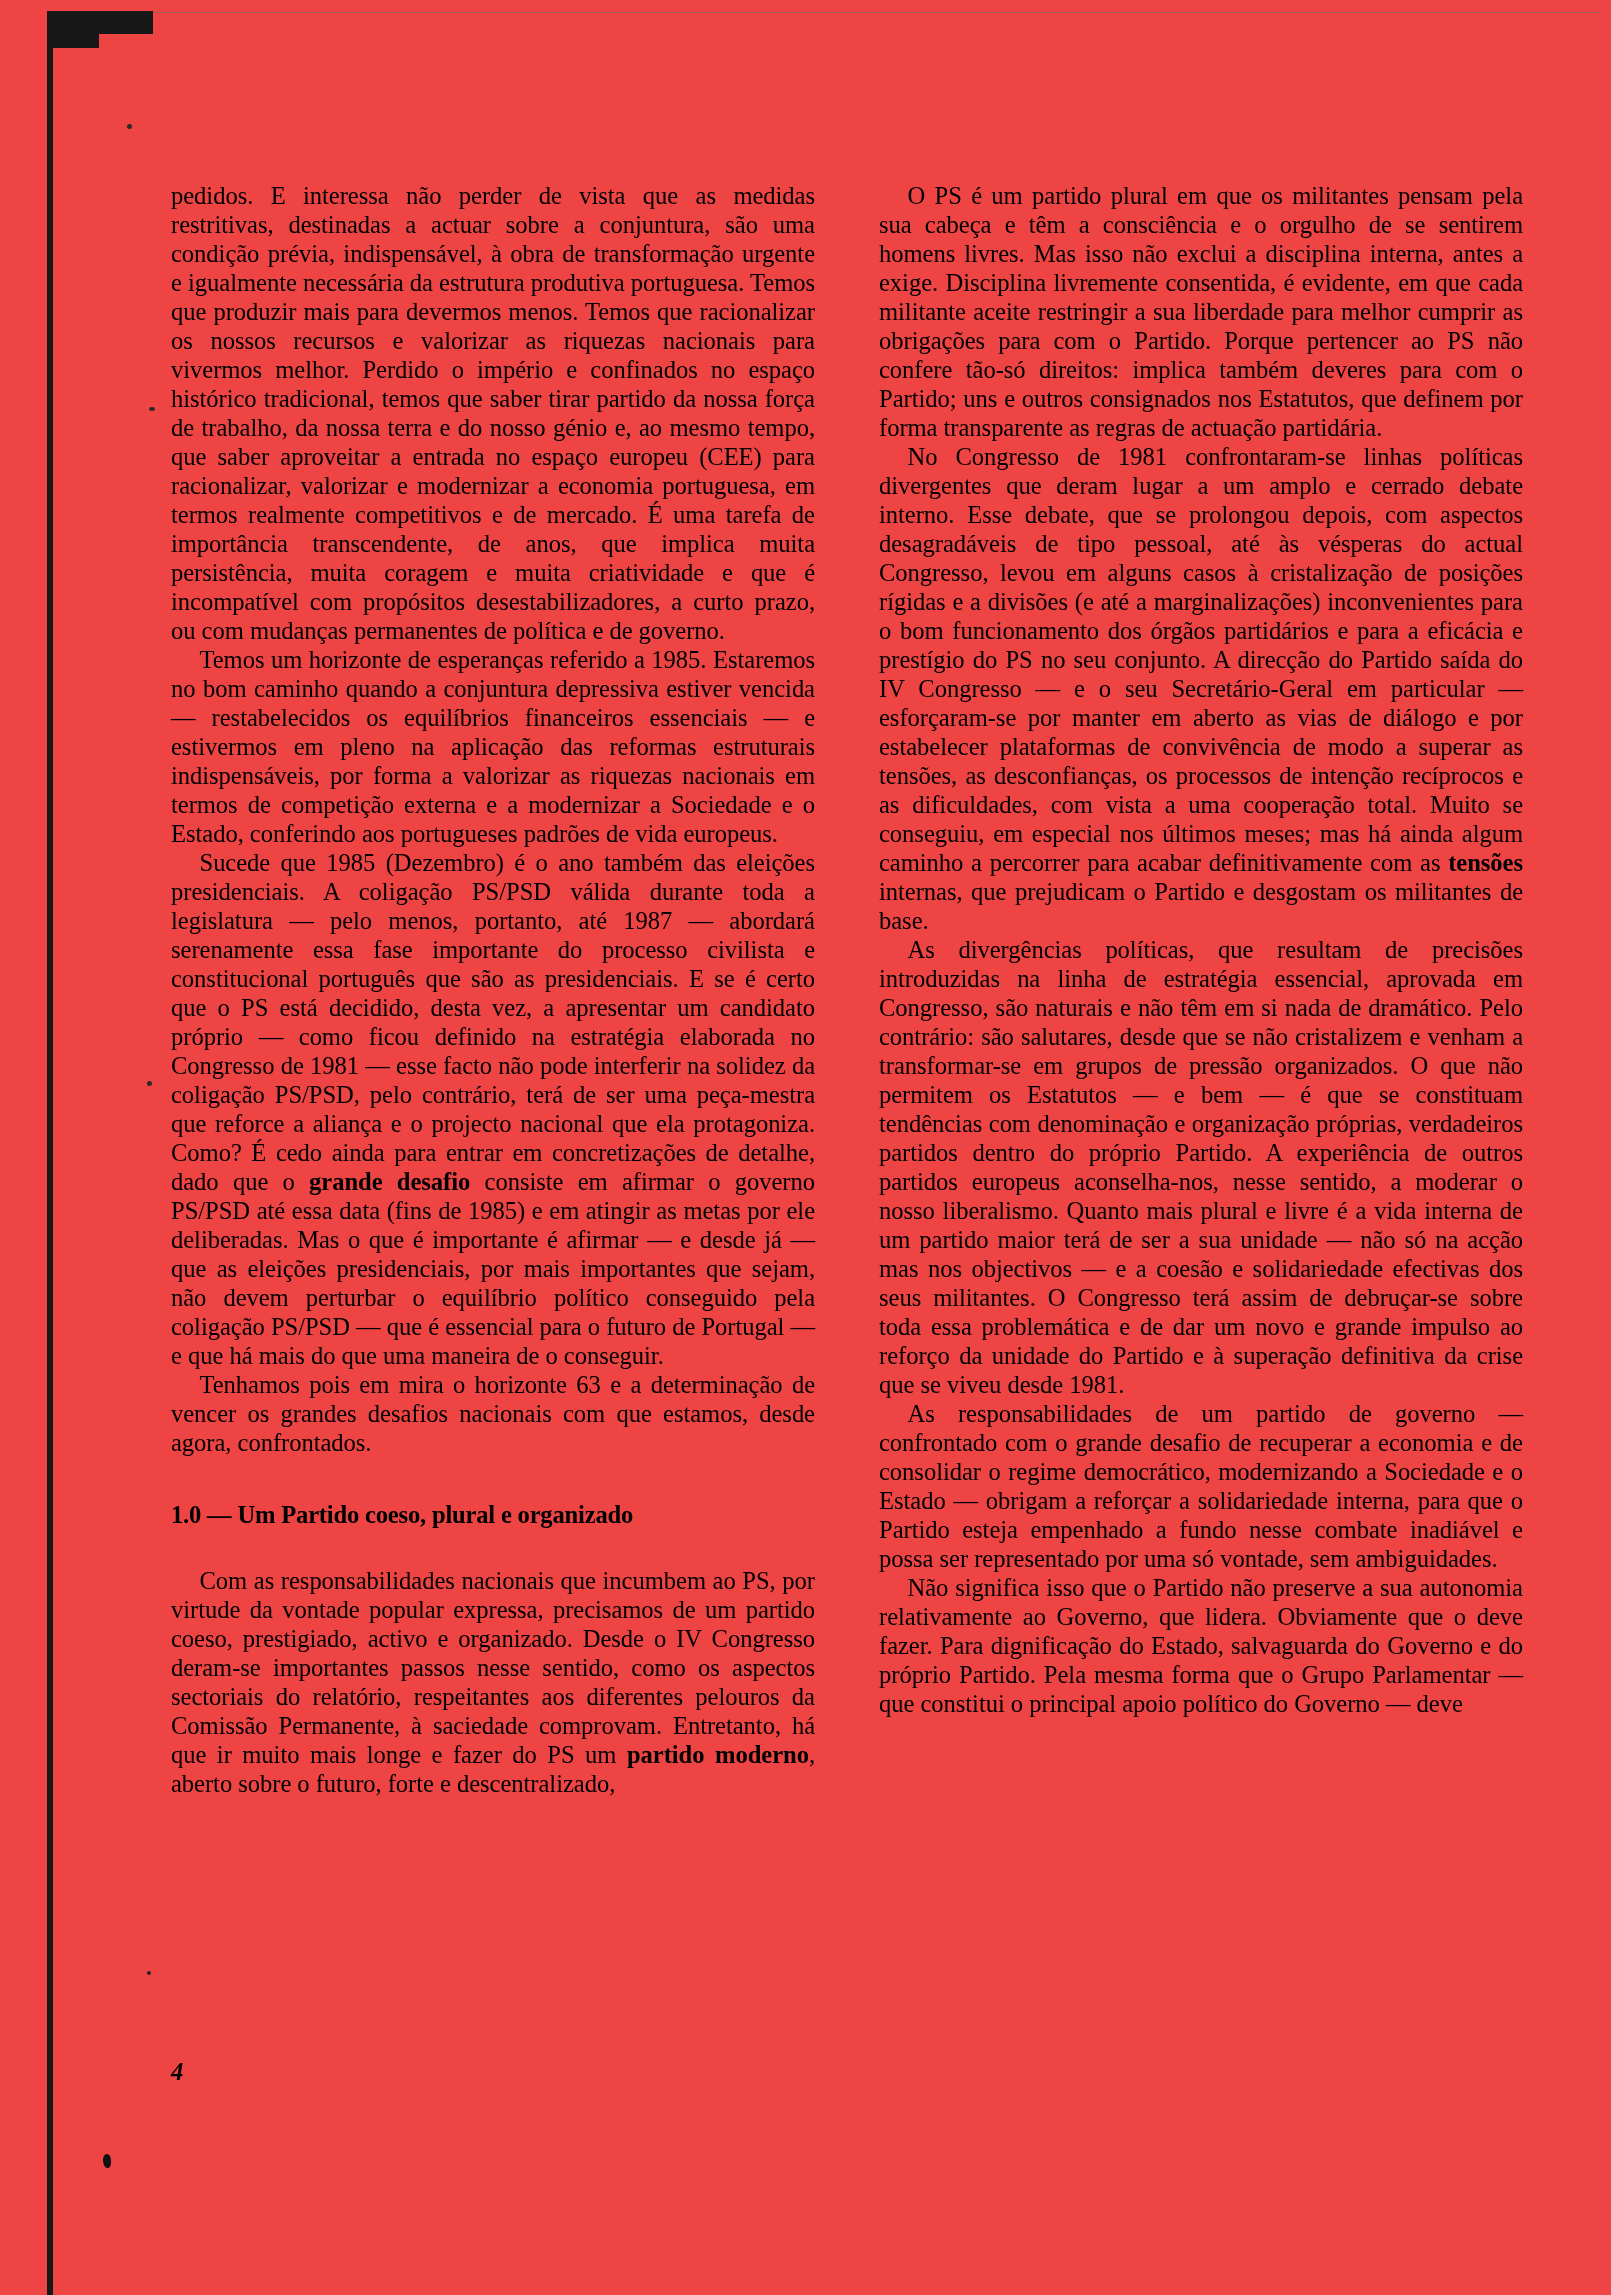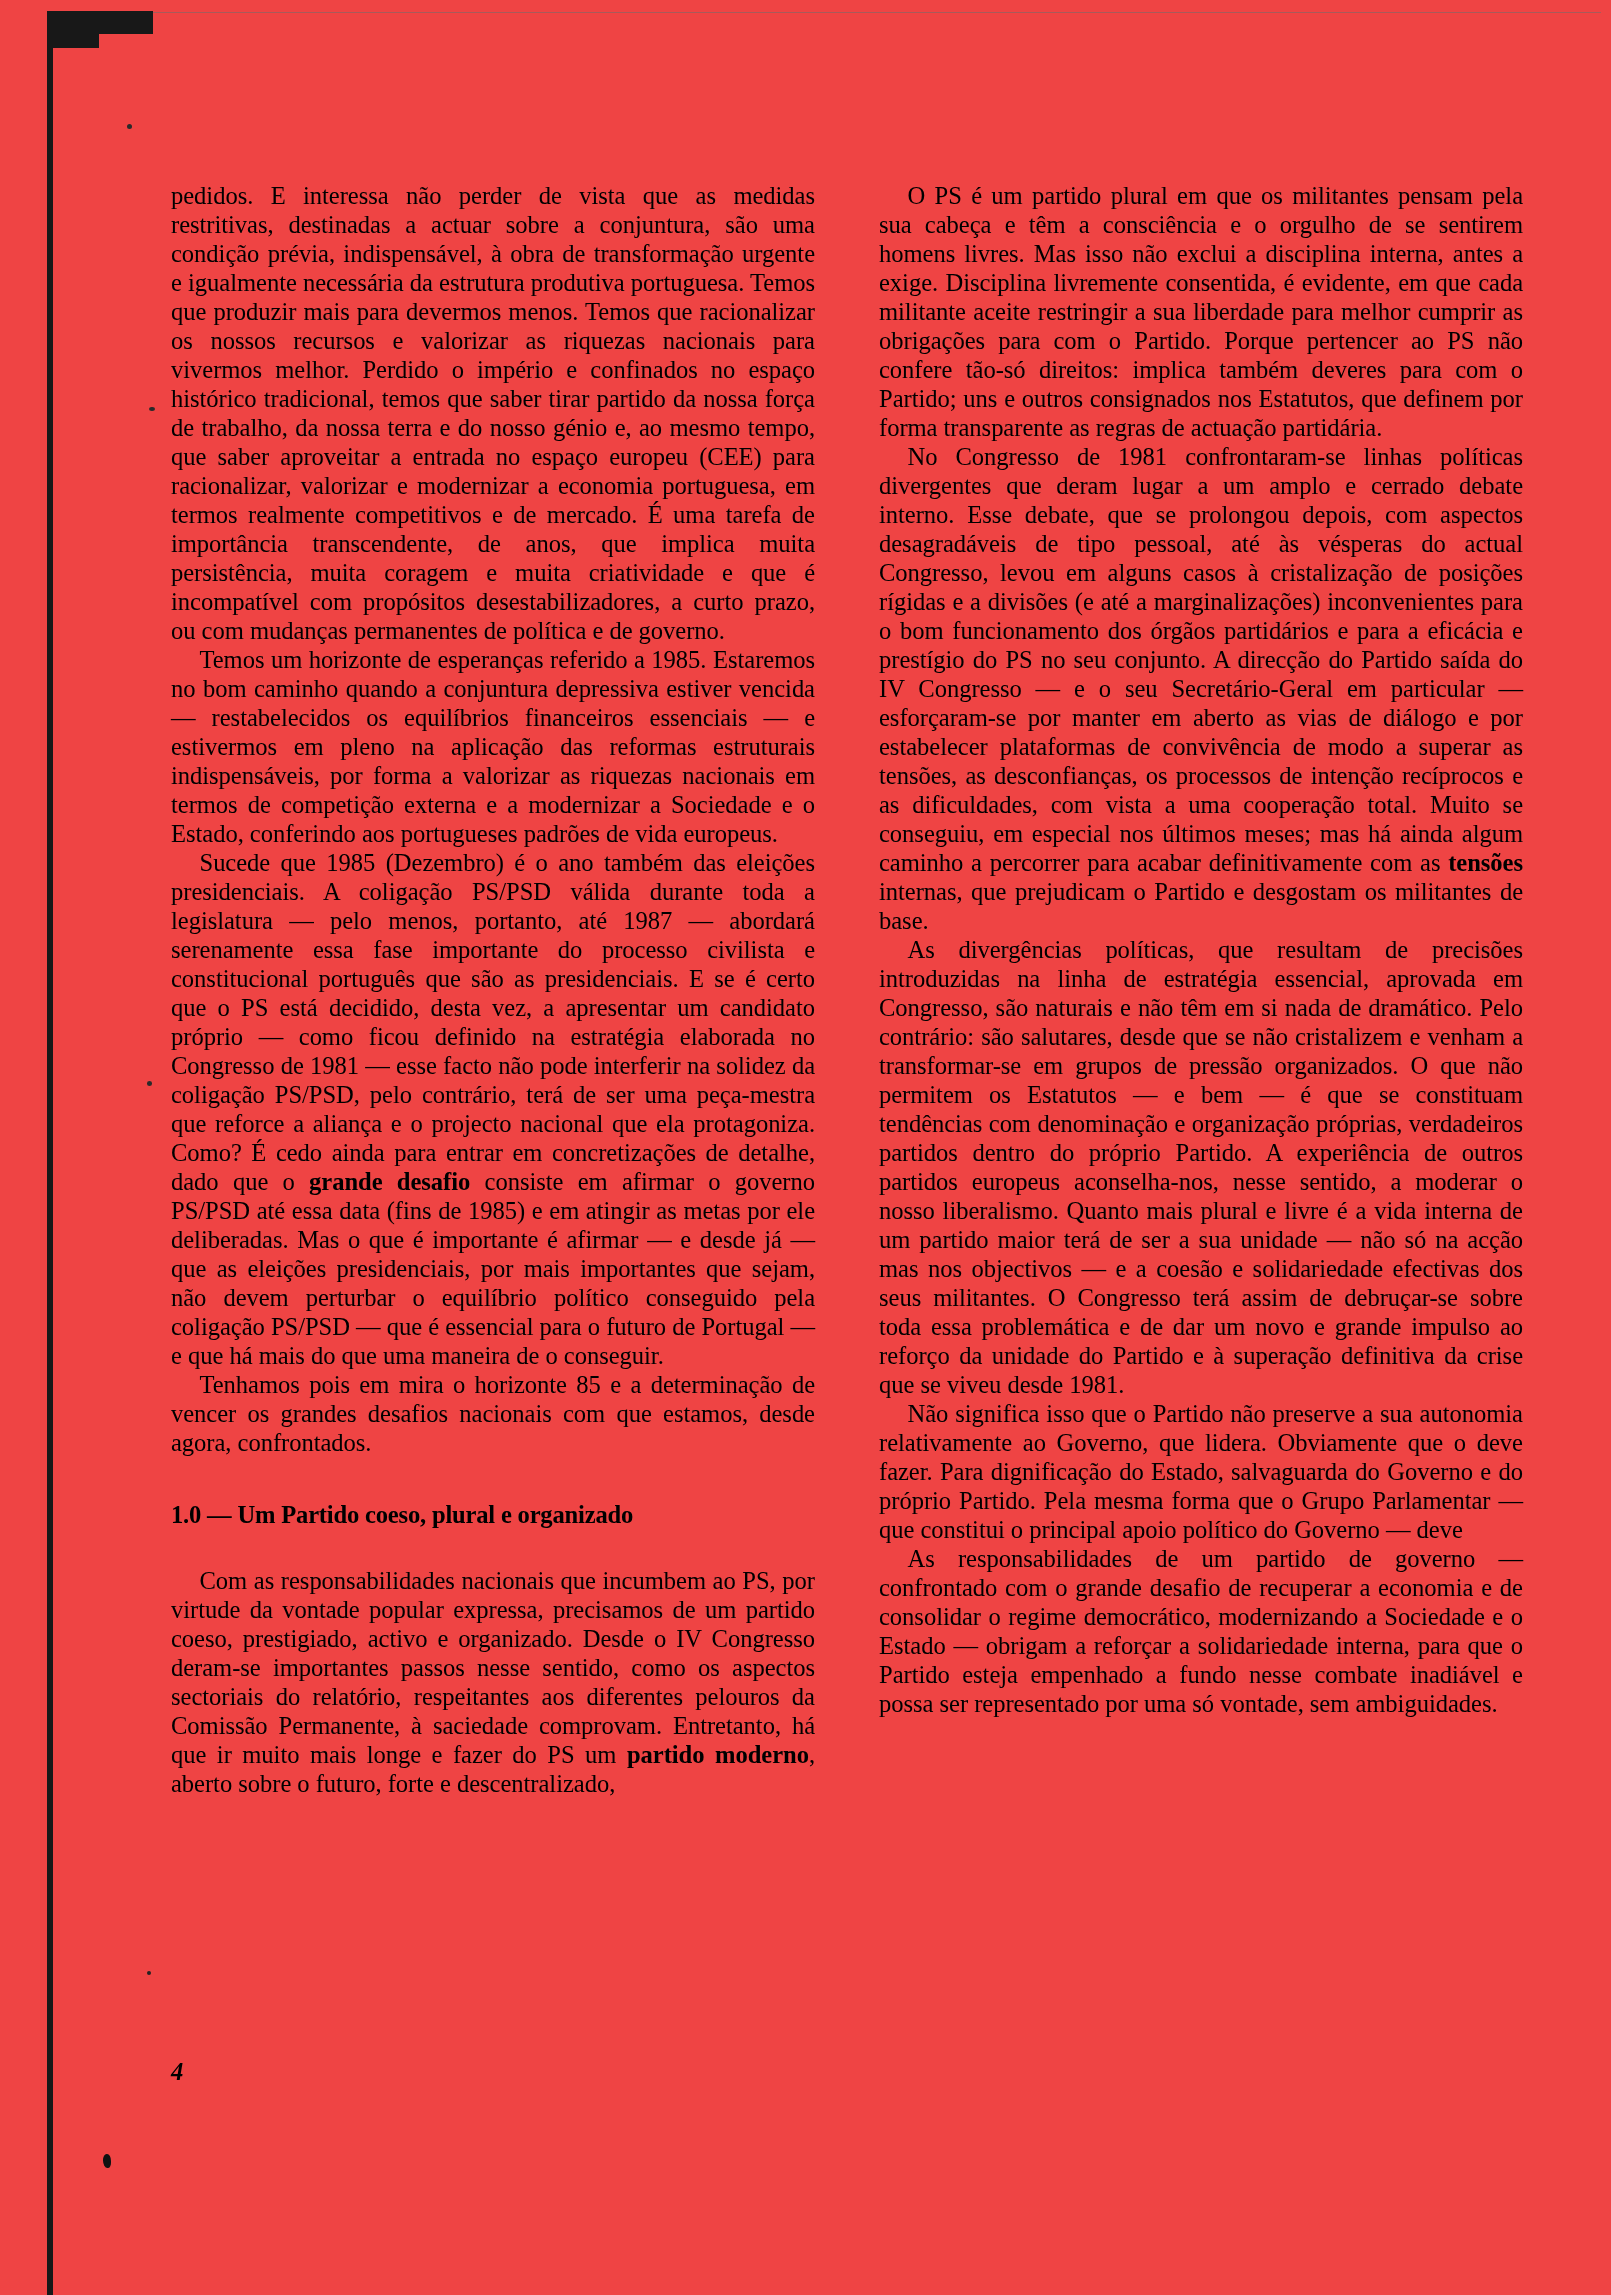--- a/index.html
+++ b/index.html
@@ -167,35 +167,35 @@
   <div class="speck-d"></div>
   <div class="speck-e"></div>
 
   <div class="columns">
 
     <div class="col col-left">
       <div>
           <p class="para noindent"><span>pedidos. E interessa não perder de vista que as medidas restritivas, destinadas a actuar sobre a conjuntura, são uma condição prévia, indispensável, à obra de transformação urgente e igualmente necessária da estrutura produtiva portuguesa. Temos que produzir mais para devermos menos. Temos que racionalizar os nossos recursos e valorizar as riquezas nacionais para vivermos melhor. Perdido o império e confinados no espaço histórico tradicional, temos que saber tirar partido da nossa força de trabalho, da nossa terra e do nosso génio e, ao mesmo tempo, que saber aproveitar a entrada no espaço europeu (CEE) para racionalizar, valorizar e modernizar a economia portuguesa, em termos realmente competitivos e de mercado. É uma tarefa de importância transcendente, de anos, que implica muita persistência, muita coragem e muita criatividade e que é incompatível com propósitos desestabilizadores, a curto prazo, ou com mudanças permanentes de política e de governo.</span></p>
           <p class="para"><span>Temos um horizonte de esperanças referido a 1985. Estaremos no bom caminho quando a conjuntura depressiva estiver vencida — restabelecidos os equilíbrios financeiros essenciais — e estivermos em pleno na aplicação das reformas estruturais indispensáveis, por forma a valorizar as riquezas nacionais em termos de competição externa e a modernizar a Sociedade e o Estado, conferindo aos portugueses padrões de vida europeus.</span></p>
           <p class="para"><span>Sucede que 1985 (Dezembro) é o ano também das eleições presidenciais. A coligação PS/PSD válida durante toda a legislatura — pelo menos, portanto, até 1987 — abordará serenamente essa fase importante do processo civilista e constitucional português que são as presidenciais. E se é certo que o PS está decidido, desta vez, a apresentar um candidato próprio — como ficou definido na estratégia elaborada no Congresso de 1981 — esse facto não pode interferir na solidez da coligação PS/PSD, pelo contrário, terá de ser uma peça-mestra que reforce a aliança e o projecto nacional que ela protagoniza. Como? É cedo ainda para entrar em concretizações de detalhe, dado que o </span><span class="b">grande desafio</span><span> consiste em afirmar o governo PS/PSD até essa data (fins de 1985) e em atingir as metas por ele deliberadas. Mas o que é importante é afirmar — e desde já — que as eleições presidenciais, por mais importantes que sejam, não devem perturbar o equilíbrio político conseguido pela coligação PS/PSD — que é essencial para o futuro de Portugal — e que há mais do que uma maneira de o conseguir.</span></p>
-          <p class="para"><span>Tenhamos pois em mira o horizonte 85 e a determinação de vencer os grandes desafios nacionais com que estamos, desde agora, confrontados.</span></p>
+          <p class="para"><span>Tenhamos pois em mira o horizonte 63 e a determinação de vencer os grandes desafios nacionais com que estamos, desde agora, confrontados.</span></p>
         </div>
       <h2 class="section-heading">1.0 — Um Partido coeso, plural e organizado</h2>
       <div>
           <p class="para"><span>Com as responsabilidades nacionais que incumbem ao PS, por virtude da vontade popular expressa, precisamos de um partido coeso, prestigiado, activo e organizado. Desde o IV Congresso deram-se importantes passos nesse sentido, como os aspectos sectoriais do relatório, respeitantes aos diferentes pelouros da Comissão Permanente, à saciedade comprovam. Entretanto, há que ir muito mais longe e fazer do PS um </span><span class="b">partido moderno</span><span>, aberto sobre o futuro, forte e descentralizado,</span></p>
         </div>
     </div>
 
     <div class="col col-right">
       <div>
           <p class="para"><span>O PS é um partido plural em que os militantes pensam pela sua cabeça e têm a consciência e o orgulho de se sentirem homens livres. Mas isso não exclui a disciplina interna, antes a exige. Disciplina livremente consentida, é evidente, em que cada militante aceite restringir a sua liberdade para melhor cumprir as obrigações para com o Partido. Porque pertencer ao PS não confere tão-só direitos: implica também deveres para com o Partido; uns e outros consignados nos Estatutos, que definem por forma transparente as regras de actuação partidária.</span></p>
           <p class="para"><span>No Congresso de 1981 confrontaram-se linhas políticas divergentes que deram lugar a um amplo e cerrado debate interno. Esse debate, que se prolongou depois, com aspectos desagradáveis de tipo pessoal, até às vésperas do actual Congresso, levou em alguns casos à cristalização de posições rígidas e a divisões (e até a marginalizações) inconvenientes para o bom funcionamento dos órgãos partidários e para a eficácia e prestígio do PS no seu conjunto. A direcção do Partido saída do IV Congresso — e o seu Secretário-Geral em particular — esforçaram-se por manter em aberto as vias de diálogo e por estabelecer plataformas de convivência de modo a superar as tensões, as desconfianças, os processos de intenção recíprocos e as dificuldades, com vista a uma cooperação total. Muito se conseguiu, em especial nos últimos meses; mas há ainda algum caminho a percorrer para acabar definitivamente com as </span><span class="b">tensões</span><span> internas, que prejudicam o Partido e desgostam os militantes de base.</span></p>
           <p class="para"><span>As divergências políticas, que resultam de precisões introduzidas na linha de estratégia essencial, aprovada em Congresso, são naturais e não têm em si nada de dramático. Pelo contrário: são salutares, desde que se não cristalizem e venham a transformar-se em grupos de pressão organizados. O que não permitem os Estatutos — e bem — é que se constituam tendências com denominação e organização próprias, verdadeiros partidos dentro do próprio Partido. A experiência de outros partidos europeus aconselha-nos, nesse sentido, a moderar o nosso liberalismo. Quanto mais plural e livre é a vida interna de um partido maior terá de ser a sua unidade — não só na acção mas nos objectivos — e a coesão e solidariedade efectivas dos seus militantes. O Congresso terá assim de debruçar-se sobre toda essa problemática e de dar um novo e grande impulso ao reforço da unidade do Partido e à superação definitiva da crise que se viveu desde 1981.</span></p>
+          <p class="para"><span>As responsabilidades de um partido de governo — confrontado com o grande desafio de recuperar a economia e de consolidar o regime democrático, modernizando a Sociedade e o Estado — obrigam a reforçar a solidariedade interna, para que o Partido esteja empenhado a fundo nesse combate inadiável e possa ser representado por uma só vontade, sem ambiguidades.</span></p>
           <p class="para"><span>Não significa isso que o Partido não preserve a sua autonomia relativamente ao Governo, que lidera. Obviamente que o deve fazer. Para dignificação do Estado, salvaguarda do Governo e do próprio Partido. Pela mesma forma que o Grupo Parlamentar — que constitui o principal apoio político do Governo — deve</span></p>
-          <p class="para"><span>As responsabilidades de um partido de governo — confrontado com o grande desafio de recuperar a economia e de consolidar o regime democrático, modernizando a Sociedade e o Estado — obrigam a reforçar a solidariedade interna, para que o Partido esteja empenhado a fundo nesse combate inadiável e possa ser representado por uma só vontade, sem ambiguidades.</span></p>
         </div>
     </div>
 
   </div>
 
   <div class="page-number">4</div>
 
 </div>
 
 

